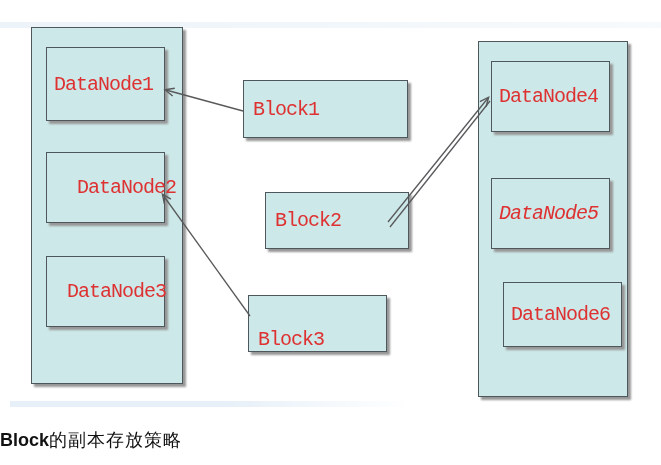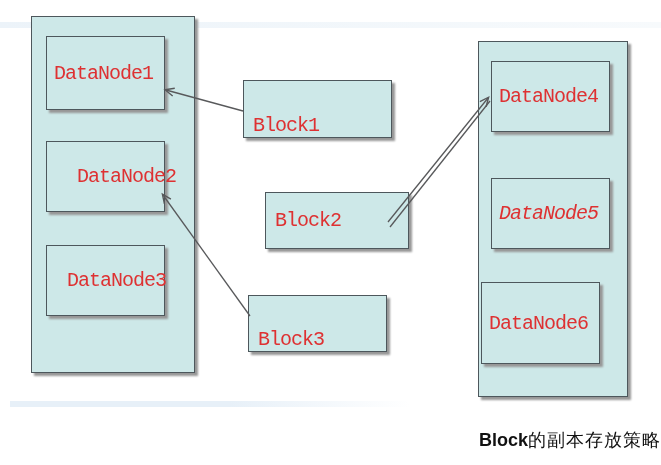--- a/index.html
+++ b/index.html
@@ -24,21 +24,21 @@
     left: 10px; top: 401px; width: 400px;
     background: linear-gradient(to right, #e7f0f8 55%, rgba(255,255,255,0));
   }
   .rack {
     position: absolute;
     background: var(--box-fill, #cde8e8);
     border: 1.5px solid var(--box-border, #4d575c);
     box-shadow: 3px 3px 2px var(--shadow, #979797);
     box-sizing: border-box;
   }
-  .rack-left  { left: 31px;  top: 16px; width: 164px; height: 357px; }
+  .rack-left  { left: 31px;  top: 27px; width: 152px; height: 357px; }
   .rack-right { left: 478px; top: 41px; width: 150px; height: 356px; }
   .node-box, .block-box {
     position: absolute;
     background: var(--box-fill, #cde8e8);
     border: 1.4px solid var(--box-border, #4d575c);
     box-shadow: 3px 3px 2px var(--shadow, #8f8f8f);
     box-sizing: border-box;
     display: flex;
     align-items: center;
     color: var(--label, #de3132);
@@ -46,35 +46,35 @@
     padding-left: 7px;
     white-space: nowrap;
     letter-spacing: -1px;
   }
   
   .rack-left  .node-1 { left: 14px; top: 19px;  width: 119px; height: 74px; }
   .rack-left  .node-2 { left: 14px; top: 124px; width: 119px; height: 71px; padding-left: 30px; }
   .rack-left  .node-3 { left: 14px; top: 228px; width: 119px; height: 71px; padding-left: 20px; }
   .rack-right .node-1 { left: 12px; top: 19px;  width: 119px; height: 71px; }
   .rack-right .node-2 { left: 12px; top: 136px; width: 119px; height: 71px; font-style: italic; }
-  .rack-right .node-3 { left: 2px; top: 240px; width: 119px; height: 82px; }
+  .rack-right .node-3 { left: 24px; top: 240px; width: 119px; height: 65px; }
   
-  .block-1 { left: 243px; top: 80px;  width: 149px; height: 58px; align-items: flex-end; }
+  .block-1 { left: 243px; top: 80px;  width: 165px; height: 58px; }
   .block-2 { left: 243px; top: 192px; width: 144px; height: 57px; margin-left: 22px; }
   .block-3 { left: 248px; top: 295px; width: 139px; height: 57px; align-items: flex-end; }
   .block-box { padding-left: 9px; }
   .arrow-layer {
     position: absolute;
     left: 0; top: 0; width: 661px; height: 465px;
     pointer-events: none;
   }
   .caption {
     position: absolute;
     left: 0; top: 428px; width: 661px;
-    text-align: right;
+    text-align: left;
     color: var(--caption-text, #111111);
     font-size: 18px;
   }
   .caption .cap-bold {
     font-family: "Liberation Sans", sans-serif;
     font-weight: bold;
     letter-spacing: 0;
   }
   .caption .cap-rest {
     font-family: "DejaVu Serif", "Liberation Serif", serif;

